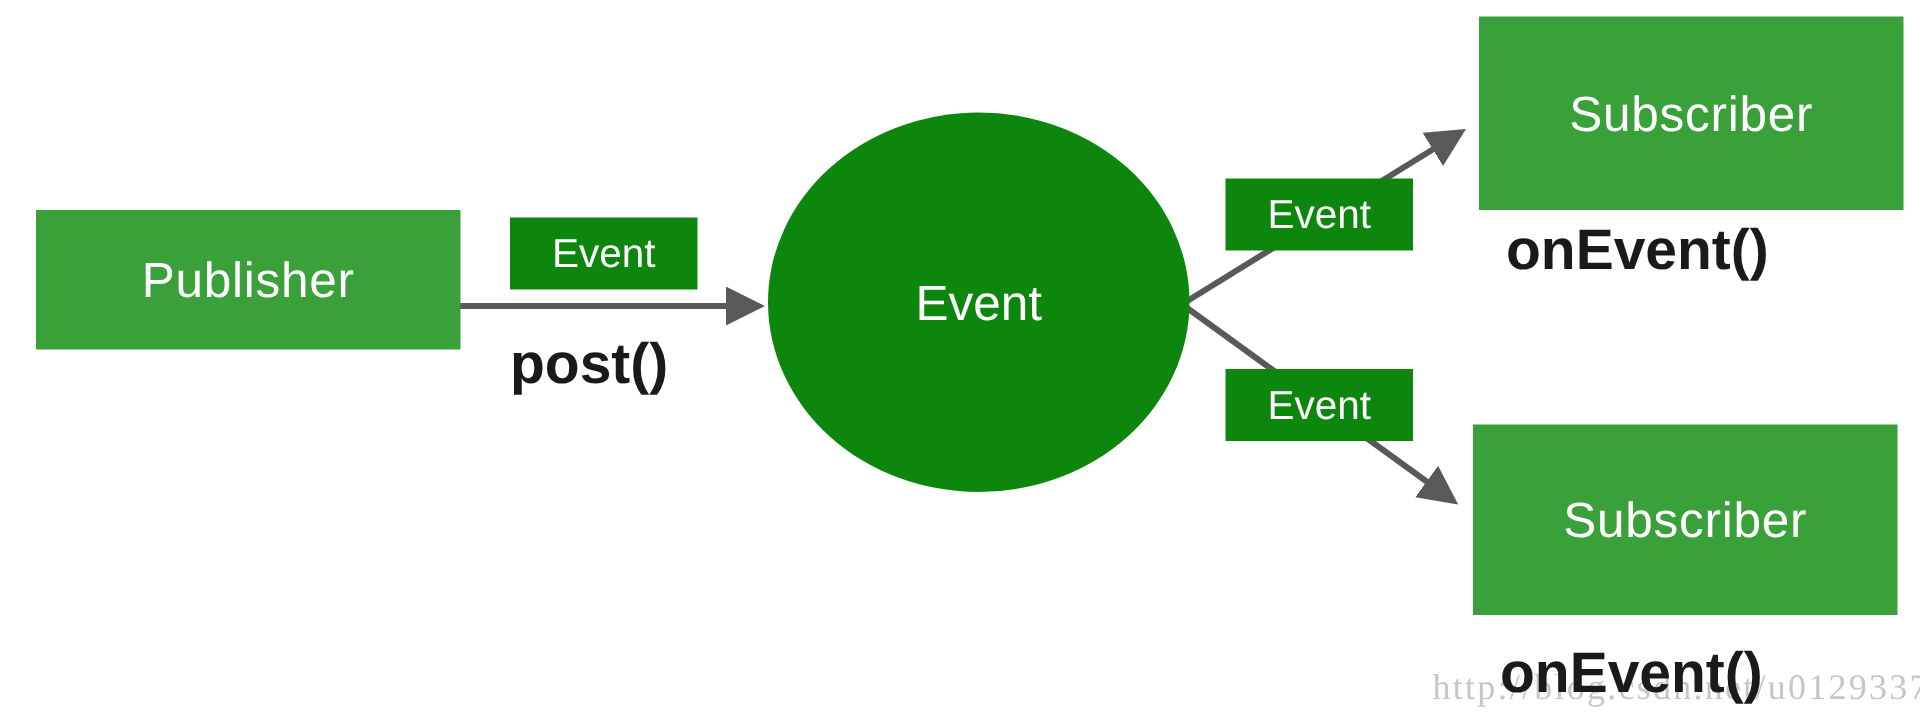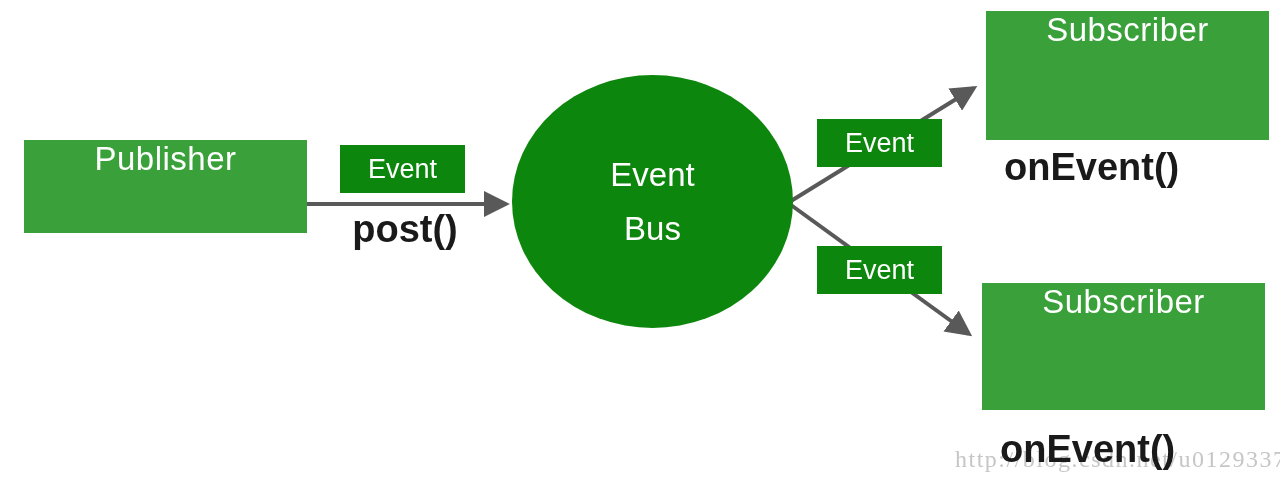--- a/index.html
+++ b/index.html
@@ -20,20 +20,21 @@
     left: 0;
     top: 0;
     width: 1280px;
     height: 479px;
   }
   .node {
     position: absolute;
     background: #3aa03a;
     color: #ffffff;
     display: flex;
+    align-items: center;
     justify-content: center;
     font-size: 33px;
     font-weight: 300;
     letter-spacing: 0.5px;
   }
   .publisher { left: 12px;  top: 140px; width: 283px; height: 93px; margin-left: 12px; }
   .sub1      { left: 986px; top: 11px;  width: 283px; height: 129px; }
   .sub2      { left: 982px; top: 283px; width: 283px; height: 127px; }
   .ellipse {
     position: absolute;
@@ -67,21 +68,21 @@
   .tag1 { left: 340px; top: 145px; }
   .tag2 { left: 817px; top: 119px; }
   .tag3 { left: 817px; top: 246px; }
   .method {
     position: absolute;
     color: #1a1a1a;
     font-size: 38px;
     font-weight: 700;
     white-space: nowrap;
   }
-  .post     { left: 340px;  top: 208px; width: 130px; text-align: center; }
+  .post     { left: 340px;  top: 222px; width: 130px; }
   .onevent1 { left: 1004px; top: 146px; }
   .onevent2 { left: 1000px; top: 428px; }
   .watermark {
     position: absolute;
     left: 955px;
     top: 446px;
     color: #c6c6c6;
     font-family: "Liberation Serif", serif;
     font-size: 24px;
     letter-spacing: 1.5px;
@@ -109,21 +110,20 @@
   </div>
 
   <div class="tag tag1">
     <span>Event</span>
   </div>
 
   <div class="method post">post()</div>
 
   <div class="ellipse">
     <div>Event</div>
-    <div>Bus</div>
   </div>
 
   <div class="tag tag2">
     <span>Event</span>
   </div>
 
   <div class="tag tag3">
     <span>Event</span>
   </div>
 

